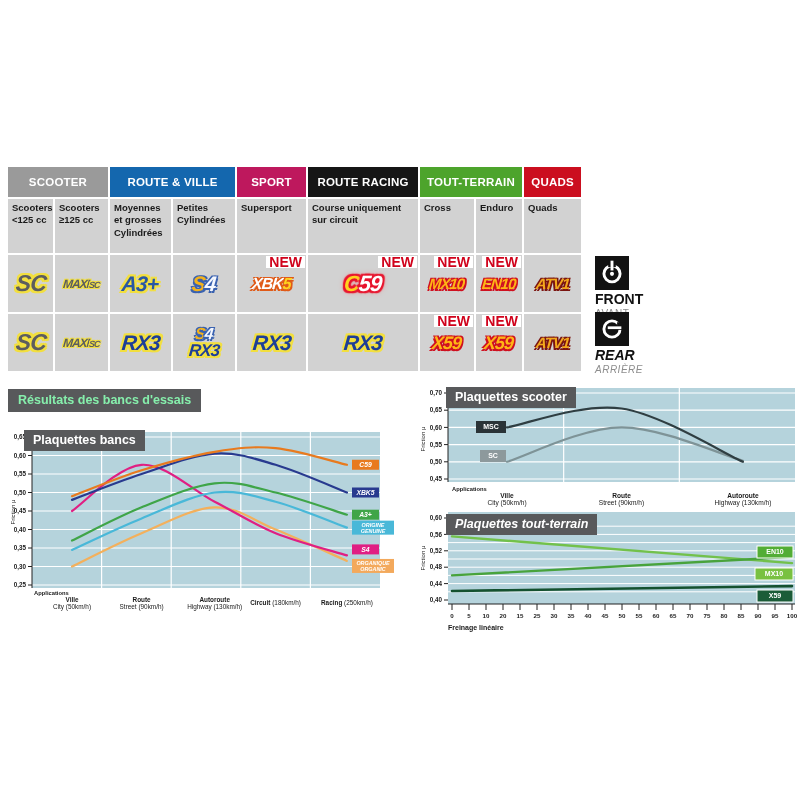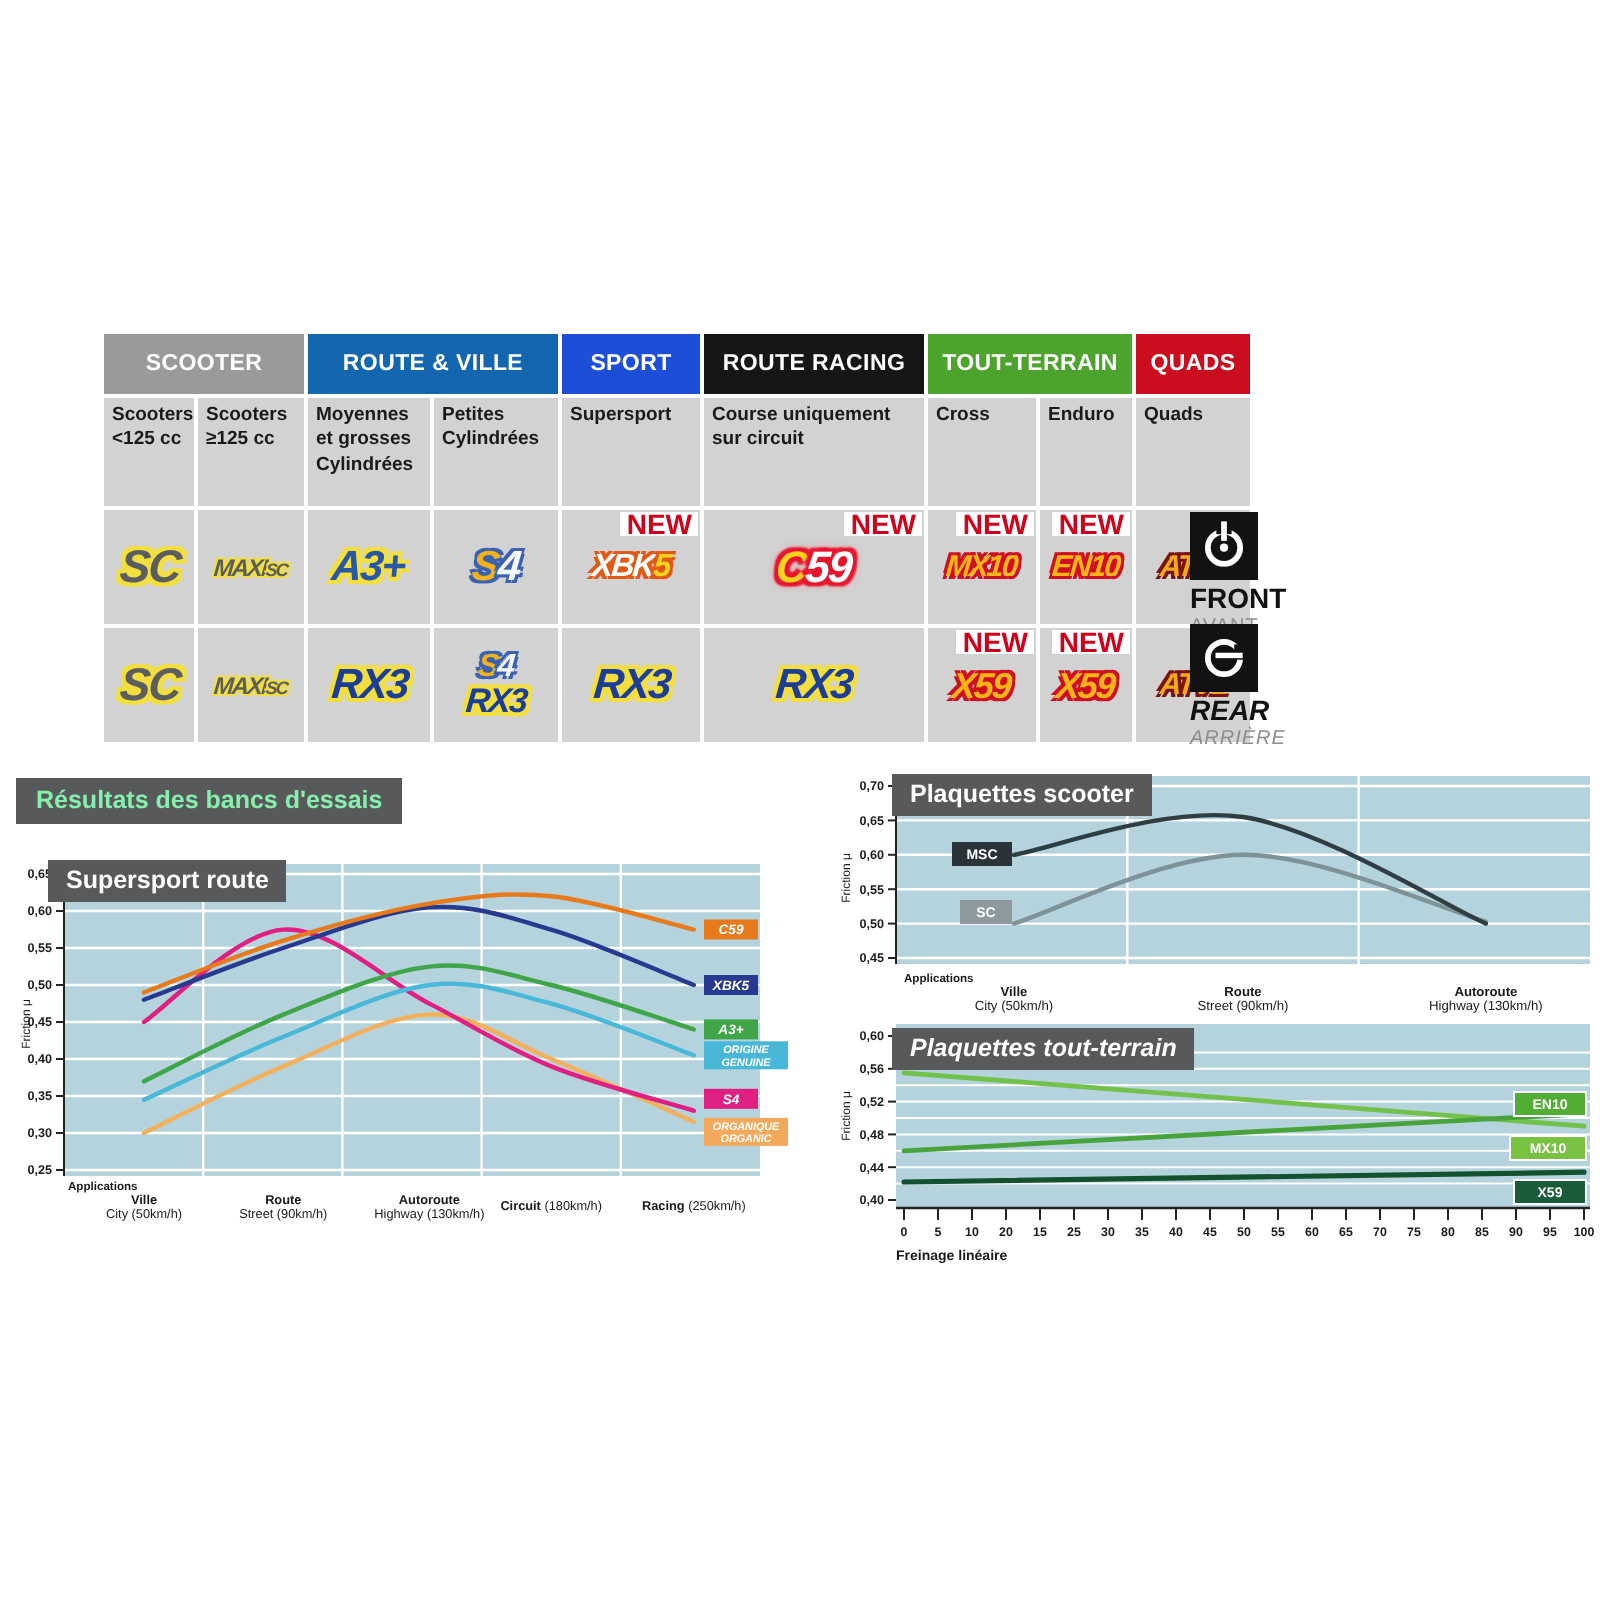--- a/index.html
+++ b/index.html
@@ -2,21 +2,21 @@
 <html><head>
 <meta charset="utf-8">
 <style>
   html,body{margin:0;padding:0;background:#fff;}
   body{font-family:"Liberation Sans",sans-serif;}
   .page{position:relative;width:800px;height:800px;background:#ffffff;overflow:hidden;}
 
   
   .catalog{position:absolute;left:8px;top:167px;width:573px;
     display:grid;grid-template-columns:45px 53px 61px 62px 69px 110px 54px 46px 57px;
-    grid-auto-rows:min-content;column-gap:2px;row-gap:2px;margin-left:44px;}
+    grid-auto-rows:min-content;column-gap:2px;row-gap:2px;}
   .group-cell{height:30px;display:flex;align-items:center;justify-content:center;
     color:#fff;font-weight:bold;font-size:11.5px;letter-spacing:.2px;white-space:nowrap;}
   .sub-cell{height:54px;background:#d2d2d2;padding:3px 3px 0 4px;box-sizing:border-box;
     font-size:9.5px;font-weight:bold;color:#1a1a1a;line-height:1.3;}
   .prod-cell{height:57px;background:#d2d2d2;position:relative;display:flex;
     flex-direction:column;align-items:center;justify-content:center;}
   .new-badge{position:absolute;top:1px;right:1px;background:#fff;color:#d0021b;
     font-size:14px;font-weight:bold;padding:0 3px;line-height:12px;}
   .logo{display:inline-block;font-style:italic;font-weight:bold;line-height:1;
     white-space:nowrap;letter-spacing:-1px;transform:skewX(-5deg);}
@@ -60,21 +60,21 @@
   #chart-terrain .chart-title{left:28px;top:6px;font-style:italic;}
 </style>
 </head>
 <body>
 
 <div class="page">
 
   <div class="catalog" id="catalog-table">
       <div class="group-cell" style="background: rgb(154, 154, 154); grid-column: span 2;">SCOOTER</div>
       <div class="group-cell" style="background: rgb(20, 103, 174); grid-column: span 2;">ROUTE &amp; VILLE</div>
-      <div class="group-cell" style="background: #1d4ed8; grid-column: span 1;">SPORT</div>
+      <div class="group-cell" style="background: #be185d; grid-column: span 1;">SPORT</div>
       <div class="group-cell" style="background: rgb(22, 22, 22); grid-column: span 1;">ROUTE RACING</div>
       <div class="group-cell" style="background: rgb(77, 164, 44); grid-column: span 2;">TOUT-TERRAIN</div>
       <div class="group-cell" style="background: rgb(203, 14, 31); grid-column: span 1;">QUADS</div>
       <div class="sub-cell">Scooters &lt;125 cc</div>
       <div class="sub-cell">Scooters ≥125 cc</div>
       <div class="sub-cell">Moyennes et grosses Cylindrées</div>
       <div class="sub-cell">Petites Cylindrées</div>
       <div class="sub-cell">Supersport</div>
       <div class="sub-cell">Course uniquement sur circuit</div>
       <div class="sub-cell">Cross</div>
@@ -166,21 +166,21 @@
         <line x1="15" y1="18.5" x2="31" y2="18.5" stroke="#ffffff" stroke-width="3.2"></line>
       </svg>
     </div>
     <div class="axle-title">REAR</div>
     <div class="axle-sub">ARRIÈRE</div>
   </div>
 
   <div class="section-title">Résultats des bancs d'essais</div>
 
   <div class="chart" id="chart-route">
-    <div class="chart-title">Supersport route</div>
+    <div class="chart-title">Plaquettes bancs</div>
   <svg width="400" height="200" viewBox="0 0 400 200">
         <rect x="24" y="8" width="348" height="156" fill="#b5d3dc"></rect>
         <line x1="93.6" y1="8" x2="93.6" y2="164" stroke="#fff" stroke-width="1.2"></line>
         <line x1="163.2" y1="8" x2="163.2" y2="164" stroke="#fff" stroke-width="1.2"></line>
         <line x1="232.8" y1="8" x2="232.8" y2="164" stroke="#fff" stroke-width="1.2"></line>
         <line x1="302.4" y1="8" x2="302.4" y2="164" stroke="#fff" stroke-width="1.2"></line>
         <line x1="24" y1="13" x2="372" y2="13" stroke="#fff" stroke-width="1.2"></line>
         <line x1="20" y1="13" x2="24" y2="13" stroke="#222" stroke-width="1"></line>
         <text x="18" y="15.2" fill="#1a1a1a" font-size="6.3" text-anchor="end" font-weight="bold">0,65</text>
         <line x1="24" y1="31.500000000000018" x2="372" y2="31.500000000000018" stroke="#fff" stroke-width="1.2"></line>

